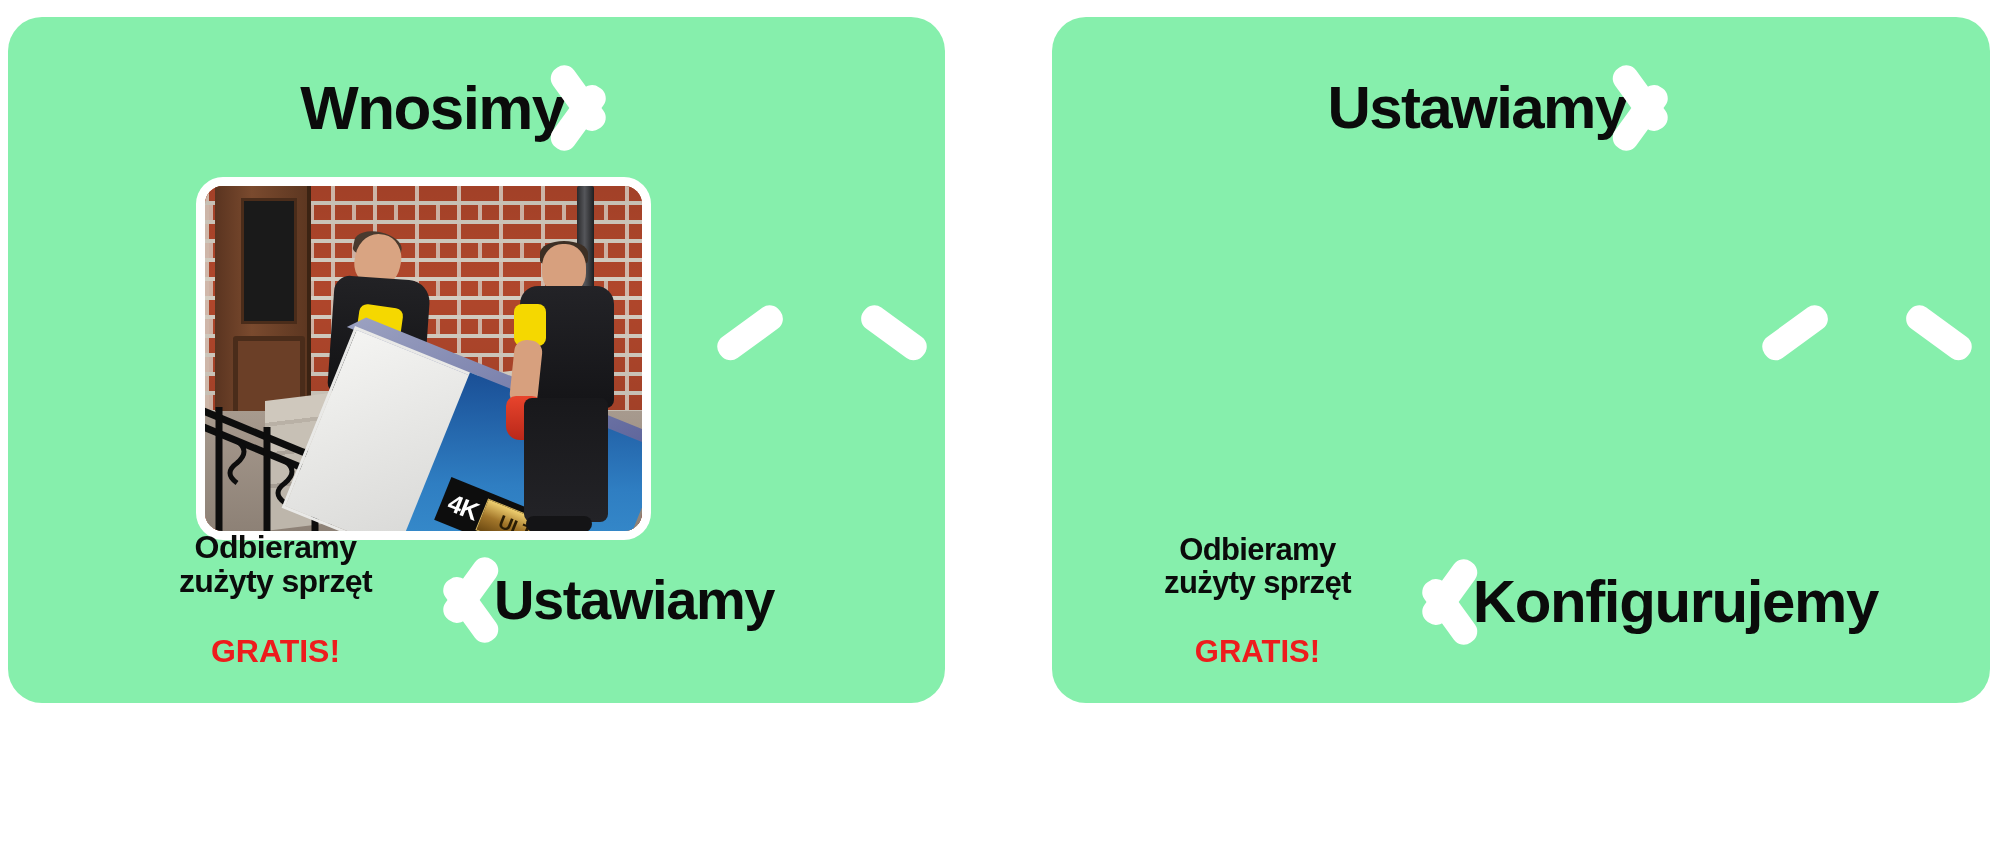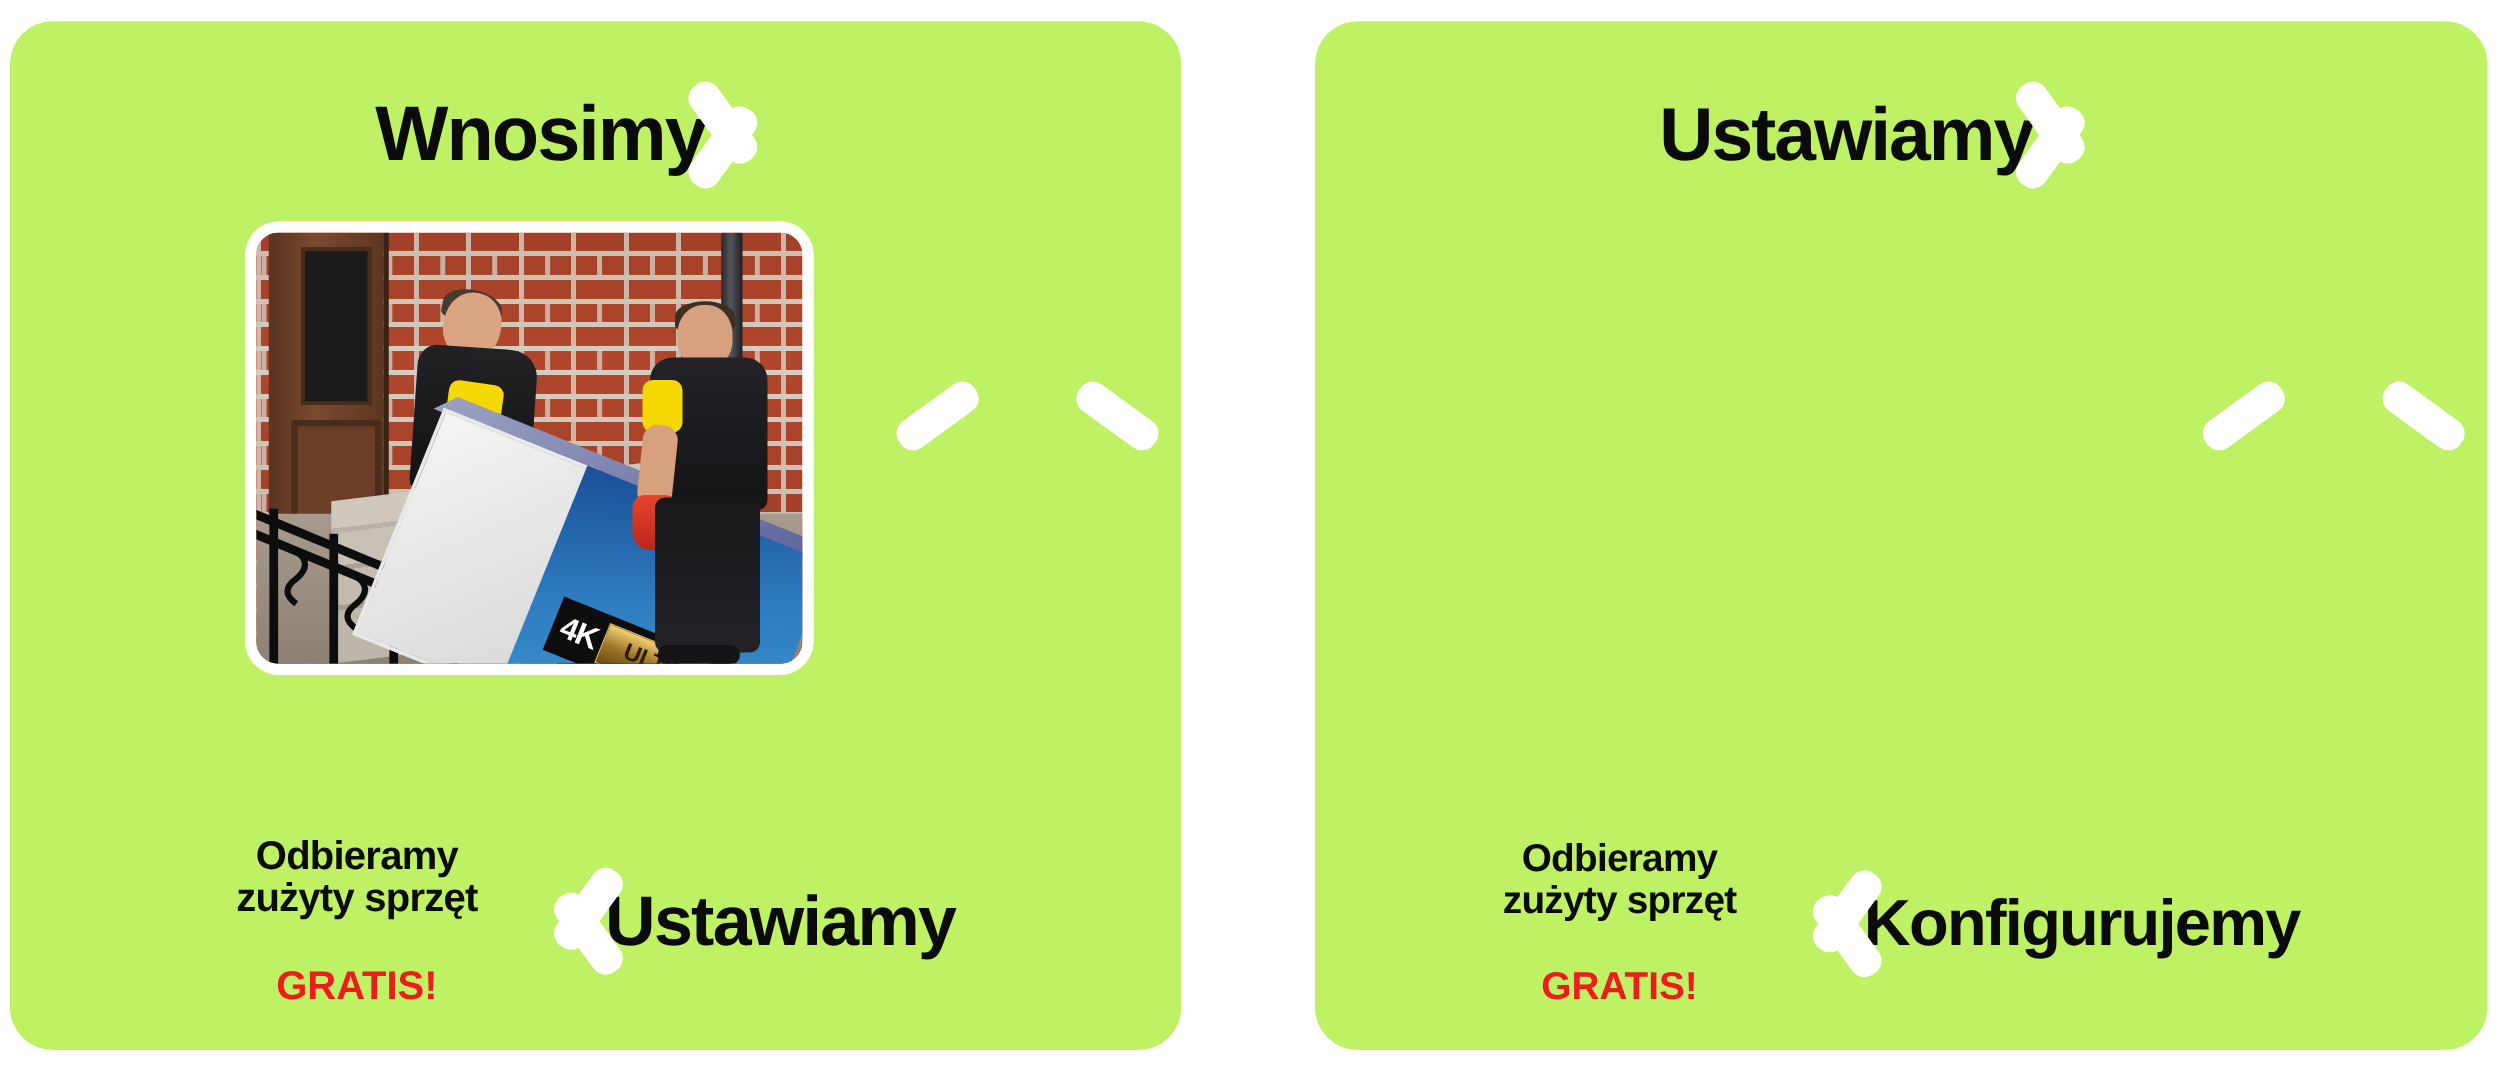--- a/index.html
+++ b/index.html
@@ -8,22 +8,22 @@
     width:2000px;height:857px;overflow:hidden;
     background:#ffffff;
     font-family:"Liberation Sans","DejaVu Sans",sans-serif;
     -webkit-font-smoothing:antialiased;
   }
   .stage{position:relative;width:2000px;height:857px;}
 
   
   .panel{
     position:absolute;
-    top:17px;height:823px;
-    background:#bef264;
+    top:17px;height:686px;
+    background:#86efac;
     border-radius:34px;
   }
   #panel-left {left:8px;  width:937px;}
   #panel-right{left:1052px;width:938px;}
 
   
   .headrow{
     position:absolute;top:36px;left:0;width:100%;
     height:110px;
     display:flex;align-items:center;justify-content:center;
@@ -286,35 +286,35 @@
   }
   .shoe-b{
     position:absolute;left:14px;top:272px;width:66px;height:16px;
     background:#141416;border-radius:8px;
   }
 
   
   .footrow{
     position:absolute;left:0;bottom:34px;width:100%;
     display:flex;align-items:center;justify-content:center;
-    gap:14px;
+    gap:24px;
   }
   .smallstack{
     text-align:center;line-height:1.06;
     color:#0b0b0b;
     font-weight:800;
     font-size:32px;
     letter-spacing:-.6px;
   }
   .smallstack .gratis{color:#EE1C1C;letter-spacing:0;margin-top:36px;}
   .bigword{
     font-size:56px;font-weight:800;color:#0b0b0b;
     letter-spacing:-1.4px;white-space:nowrap;line-height:1;
   }
-  #panel-right .bigword{font-size:52px;}
+  #panel-right .bigword{font-size:60px;}
   #panel-right .smallstack{font-size:31px;}
 </style>
 </head>
 <body>
 
 <div class="stage">
 
   <section class="panel" id="panel-left">
 
     <div class="headrow">

